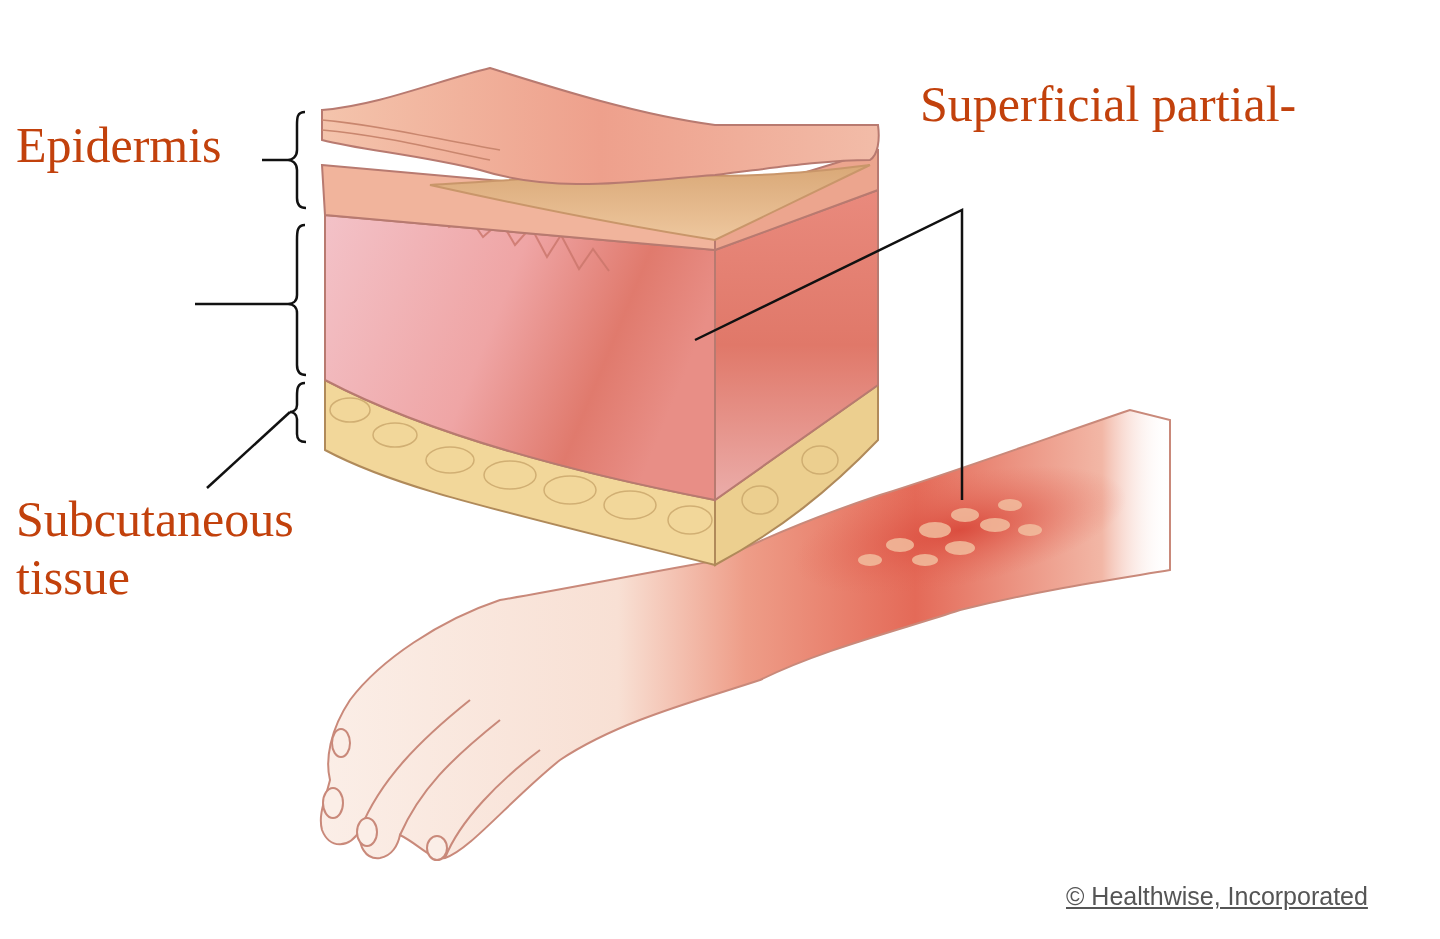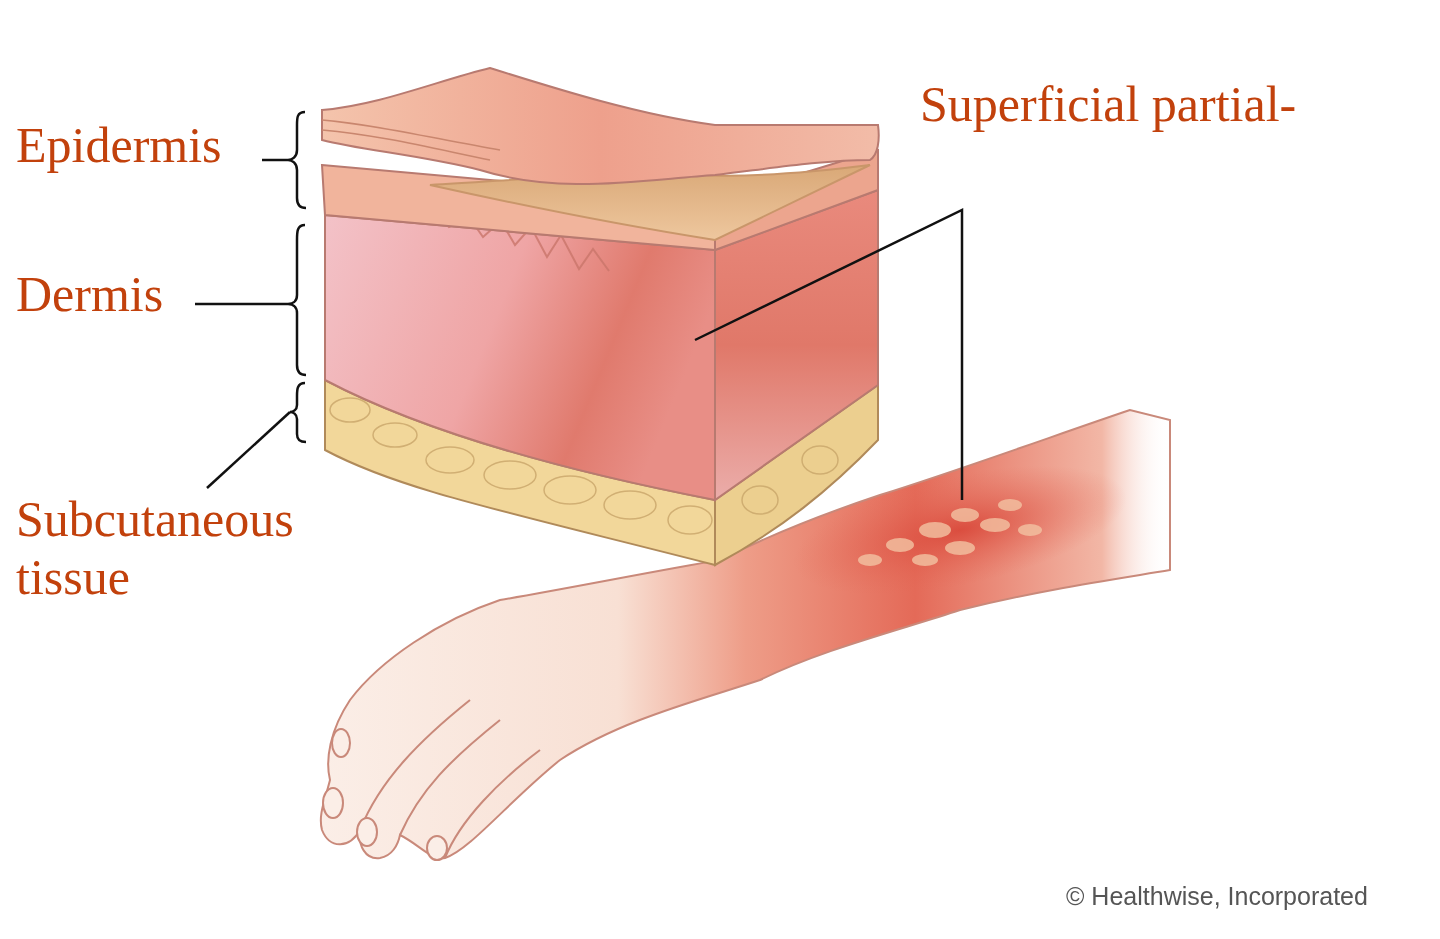--- a/index.html
+++ b/index.html
@@ -4,21 +4,21 @@
 <style>
   html, body { margin:0; padding:0; background:#ffffff; }
   body { width:1440px; height:939px; position:relative; overflow:hidden; }
   .stage { position:absolute; left:0; top:0; width:1440px; height:939px; }
   .label {
     position:absolute; font-family:"Liberation Serif","DejaVu Serif",serif;
     color:#c2410c; font-size:50px; line-height:58px; white-space:nowrap;
   }
   .copyright {
     position:absolute; font-family:"Liberation Sans","DejaVu Sans",sans-serif;
-    color:#555; font-size:25px; white-space:nowrap;
+    color:#555; font-size:25px; white-space:nowrap;text-decoration:underline;
   }
   svg { position:absolute; left:0; top:0; }
 </style>
 </head>
 <body>
 
 <div class="stage">
 
   <svg width="1440" height="939" viewBox="0 0 1440 939">
     <defs>
@@ -132,19 +132,18 @@
       <line x1="195" y1="304" x2="288" y2="304"></line>
 
       <path d="M305 383 C297 383 297 390 297 396 L297 405 C297 410 293 412 290 412 C293 412 297 414 297 419 L297 434 C297 440 300 442 306 442"></path>
       <line x1="207" y1="488" x2="290" y2="412"></line>
 
       <polyline points="695,340 962,210 962,500"></polyline>
     </g>
   </svg>
 
   <div class="label" style="left:16px; top:116px;">Epidermis</div>
-  <div class="label" style="left:16px; top:265px;">Dermis</div>
   <div class="label" style="left:16px; top:490px;">Subcutaneous</div>
   <div class="label" style="left:16px; top:548px;">tissue</div>
   <div class="label" style="left:920px; top:75px;">Superficial partial-</div>
 
   <div class="copyright" style="left:1066px; top:882px;">© Healthwise, Incorporated</div>
 </div>
 
 </body></html>

